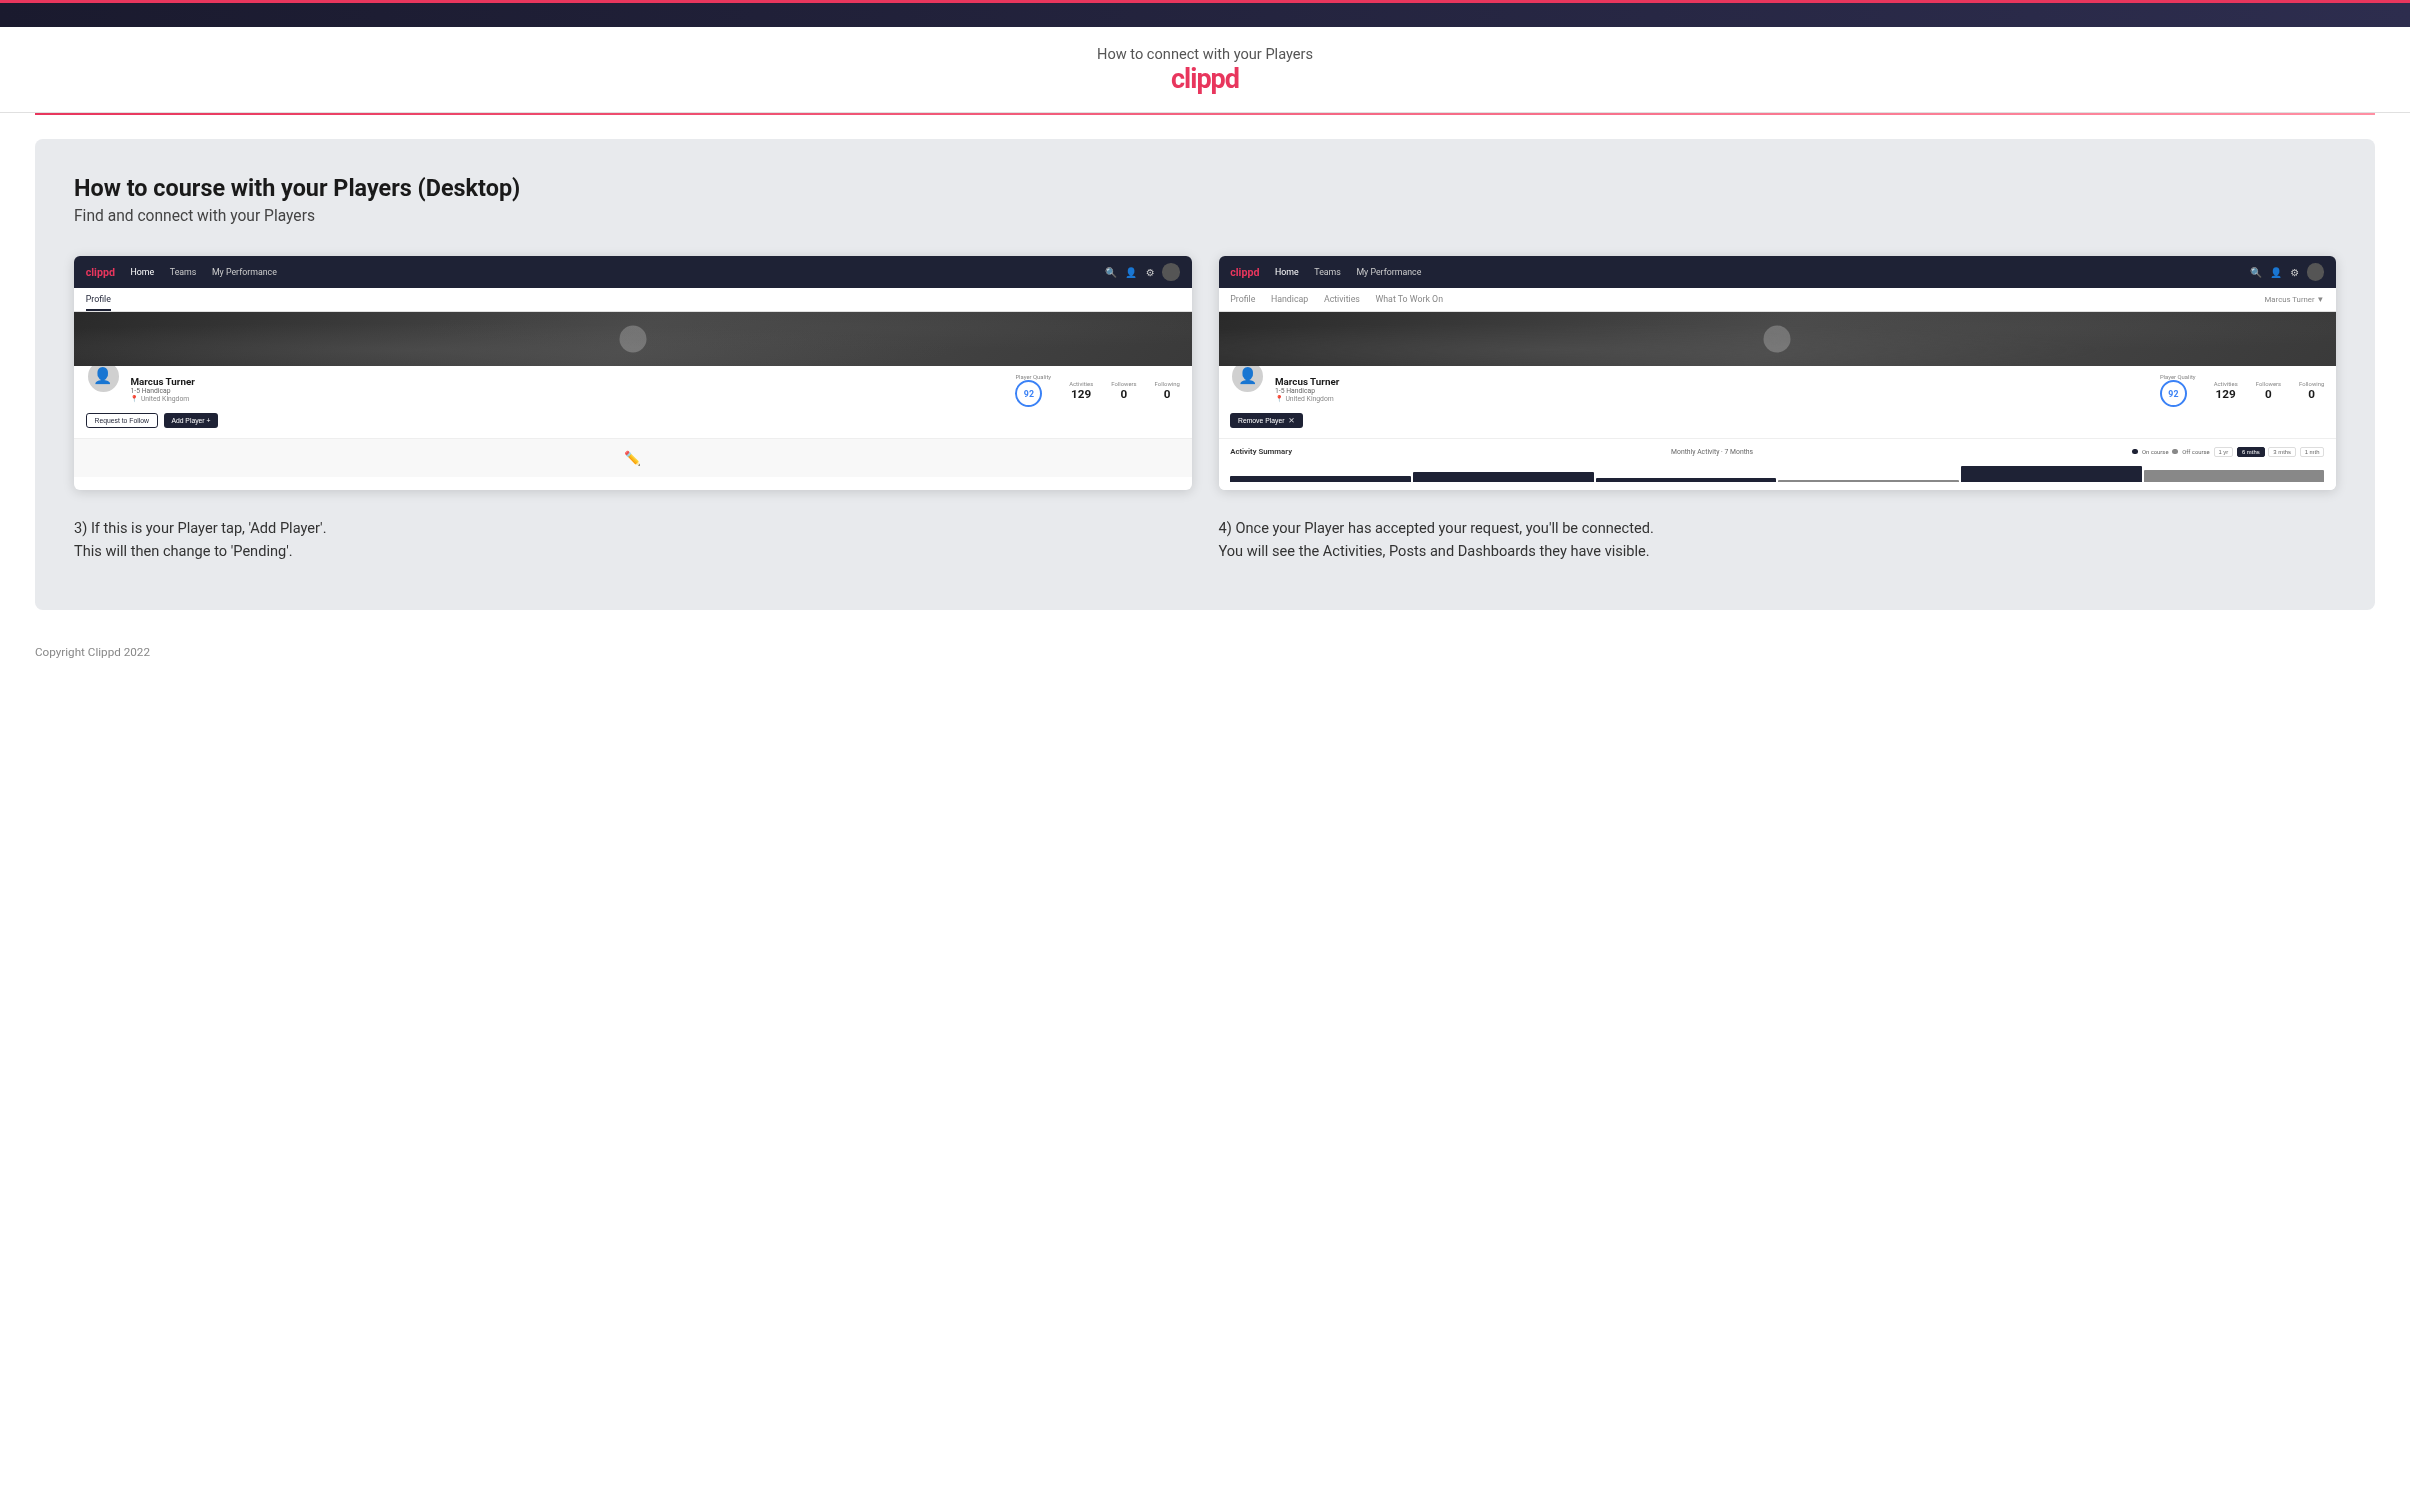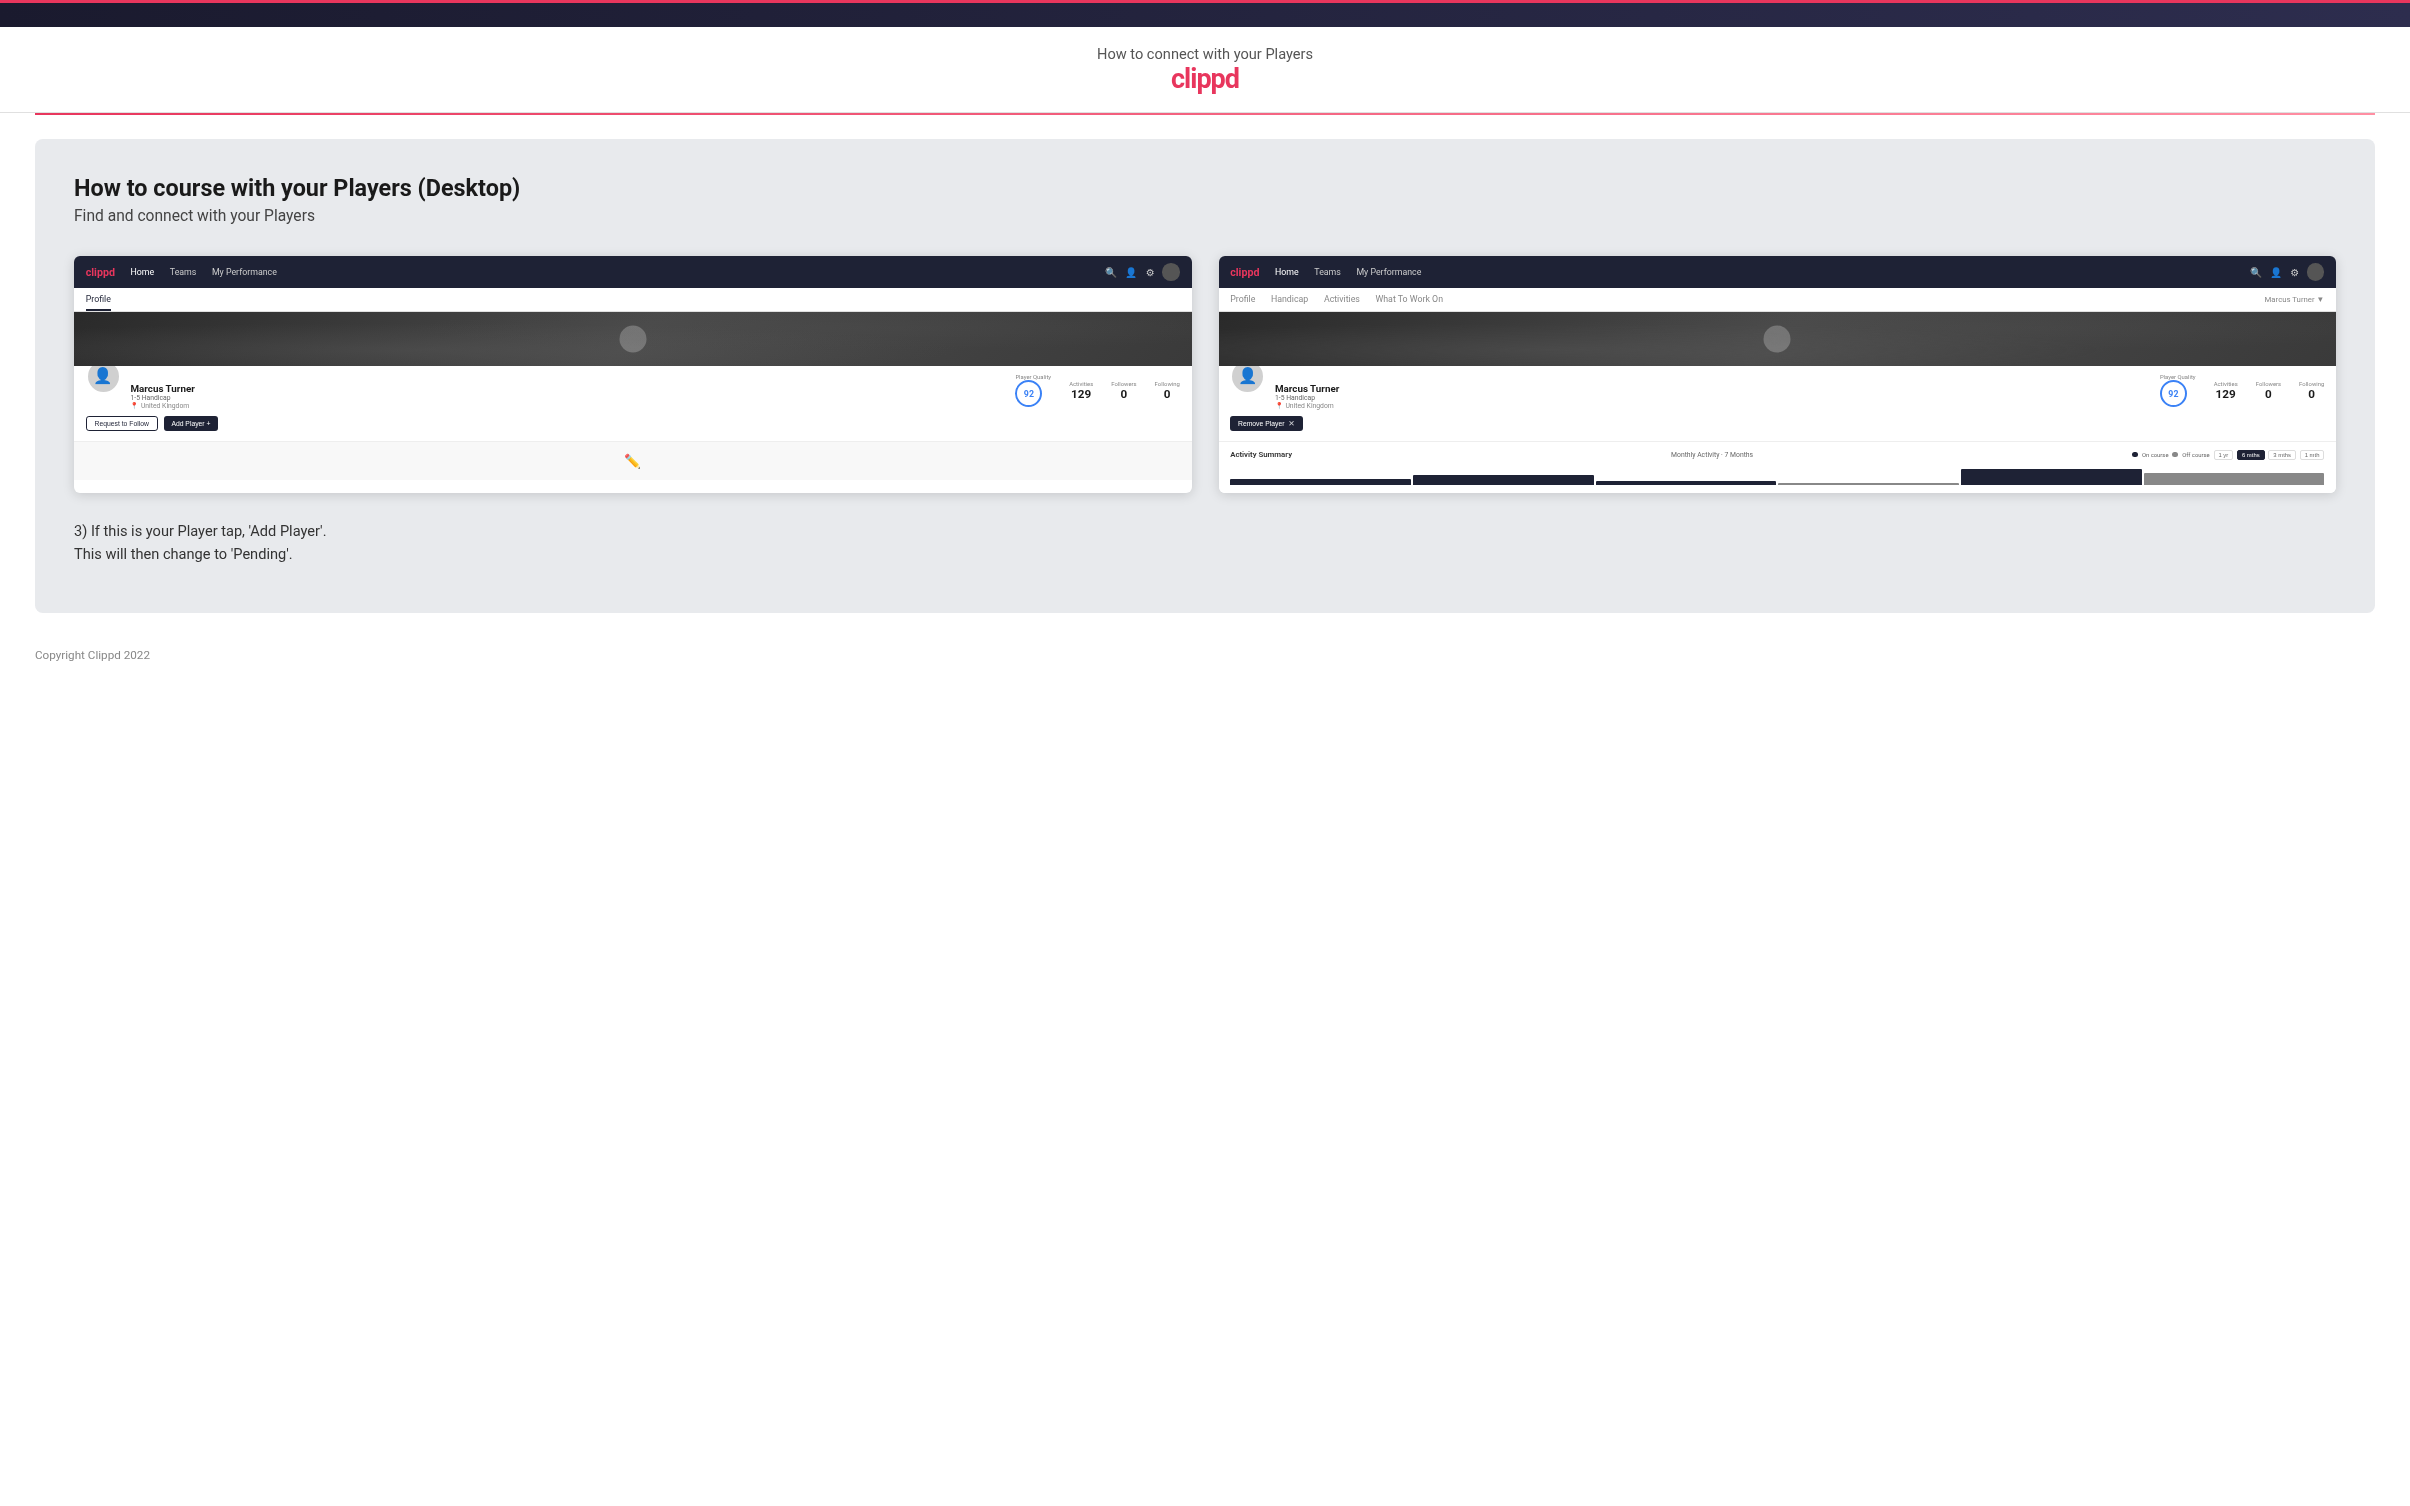--- a/index.html
+++ b/index.html
@@ -194,21 +194,21 @@
       align-items: center;
       justify-content: center;
       flex-shrink: 0;
     }
     .mock-avatar-icon {
       font-size: 15.6px;
       color: #888;
     }
     .mock-profile-info {
       flex: 1;
-      margin-top: 9px;
+      margin-top: 2px;
     }
     .mock-player-name {
       font-size: 9.8px;
       font-weight: 700;
       color: #1a1a1a;
     }
     .mock-handicap {
       font-size: 6.8px;
       color: #666;
     }
@@ -567,20 +567,26 @@
 
   </div>
 
   <div class="descriptions-row">
     <div class="description-item">
       <div class="description-text">
         3) If this is your Player tap, 'Add Player'.<br>
         This will then change to 'Pending'.
       </div>
     </div>
+    <div class="description-item">
+      <div class="description-text">
+        4) Once your Player has accepted your request, you'll be connected.<br>
+        You will see the Activities, Posts and Dashboards they have visible.
+      </div>
+    </div>
   </div>
 
 </div>
 
 <div class="footer">
   <span>Copyright Clippd 2022</span>
 </div>
 
 
 </body></html>

